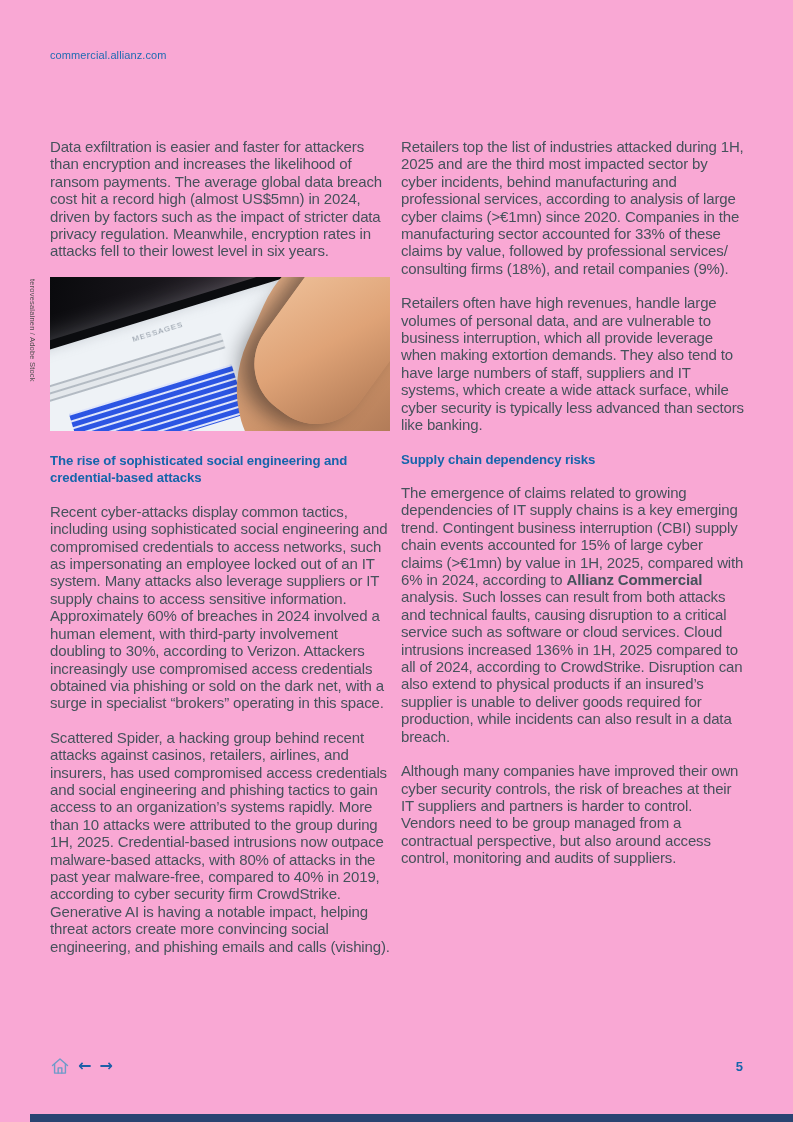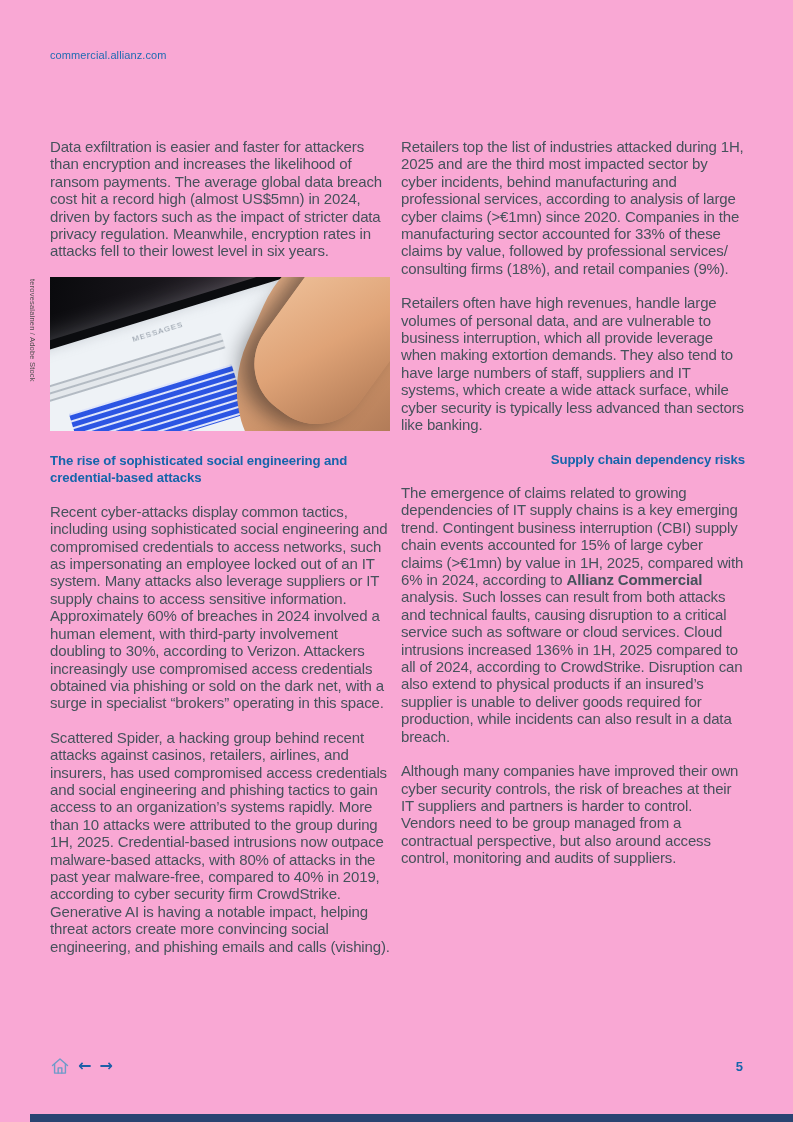--- a/index.html
+++ b/index.html
@@ -29,21 +29,21 @@
   .body-p{
     margin:0 0 17px 0;
     font-size:15px;line-height:17.4px;letter-spacing:-.15px;
     color:#46525c;
   }
   .sec-h{
     margin:0 0 16px 0;
     font-size:13.2px;line-height:17.5px;font-weight:bold;
     color:#1565ab;letter-spacing:-.1px;
   }
-  .sec-h.gap-top{margin-top:4px;text-align:right;}
+  .sec-h.gap-top{margin-top:4px;}
   
   .photo-wrap{position:relative;margin:13px 0 21px 0;width:340px;height:154px;}
   .photo-credit{
     position:absolute;left:-22px;top:2px;height:152px;
     writing-mode:vertical-rl;
     font-size:7.5px;color:#4c4c4c;letter-spacing:.2px;white-space:nowrap;
   }
   .photo{
     position:relative;width:340px;height:154px;overflow:hidden;
     background:linear-gradient(102deg,#0a0a0d 0%,#17151a 28%,#262027 48%,#4b382f 72%,#6b4c3c 84%,#31261f 100%);

